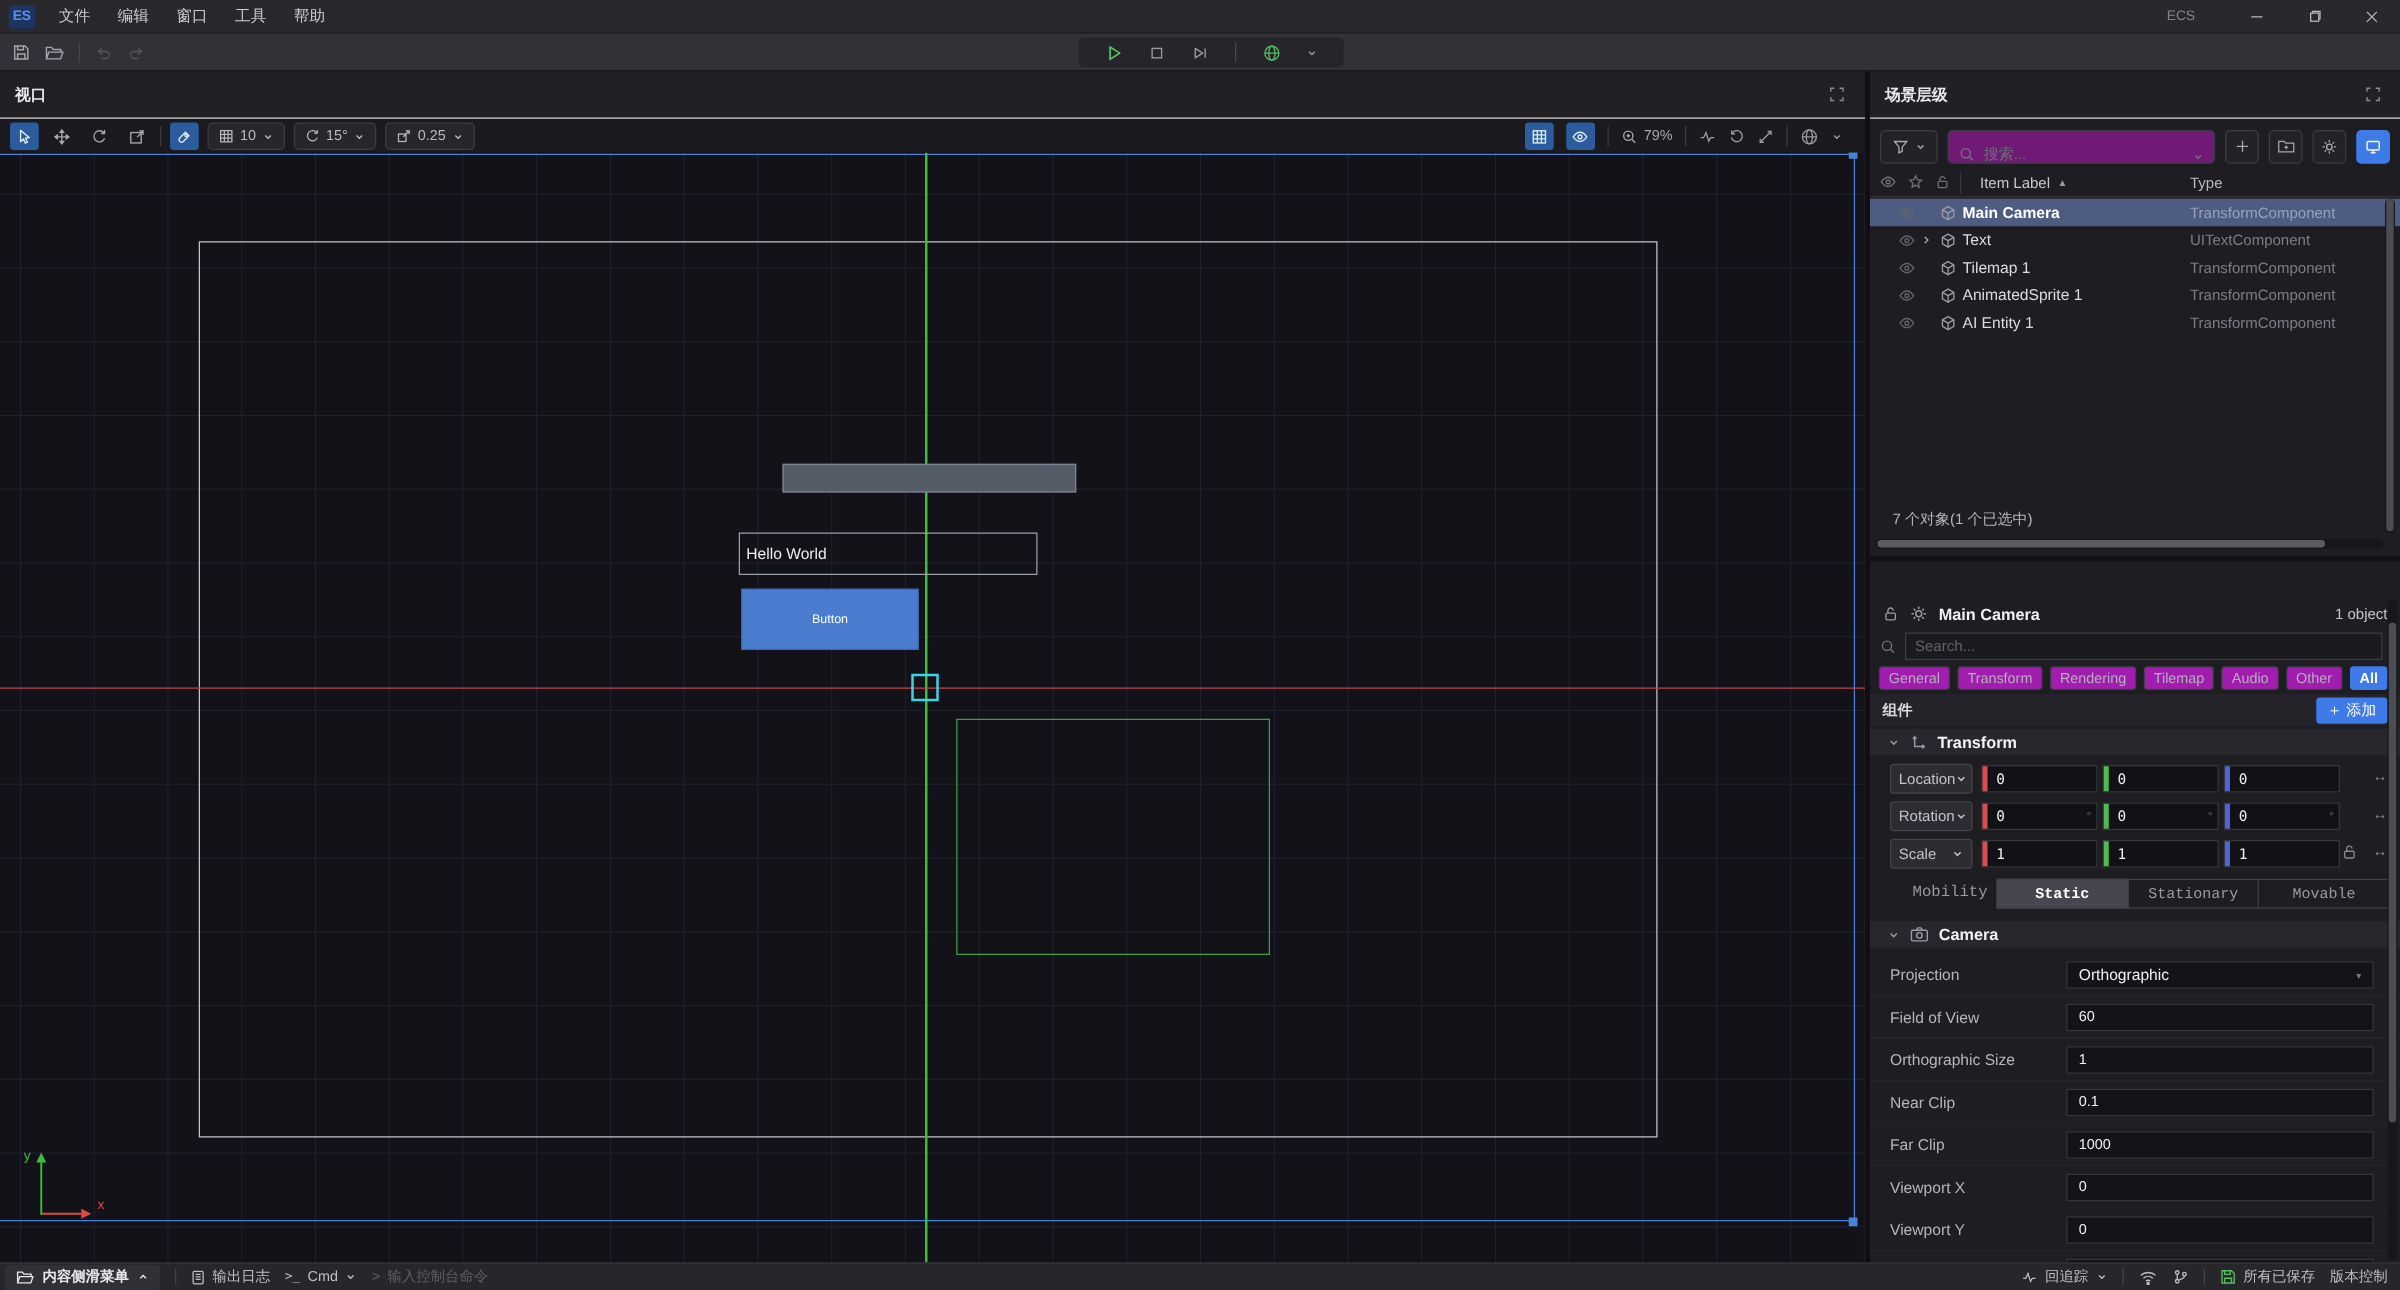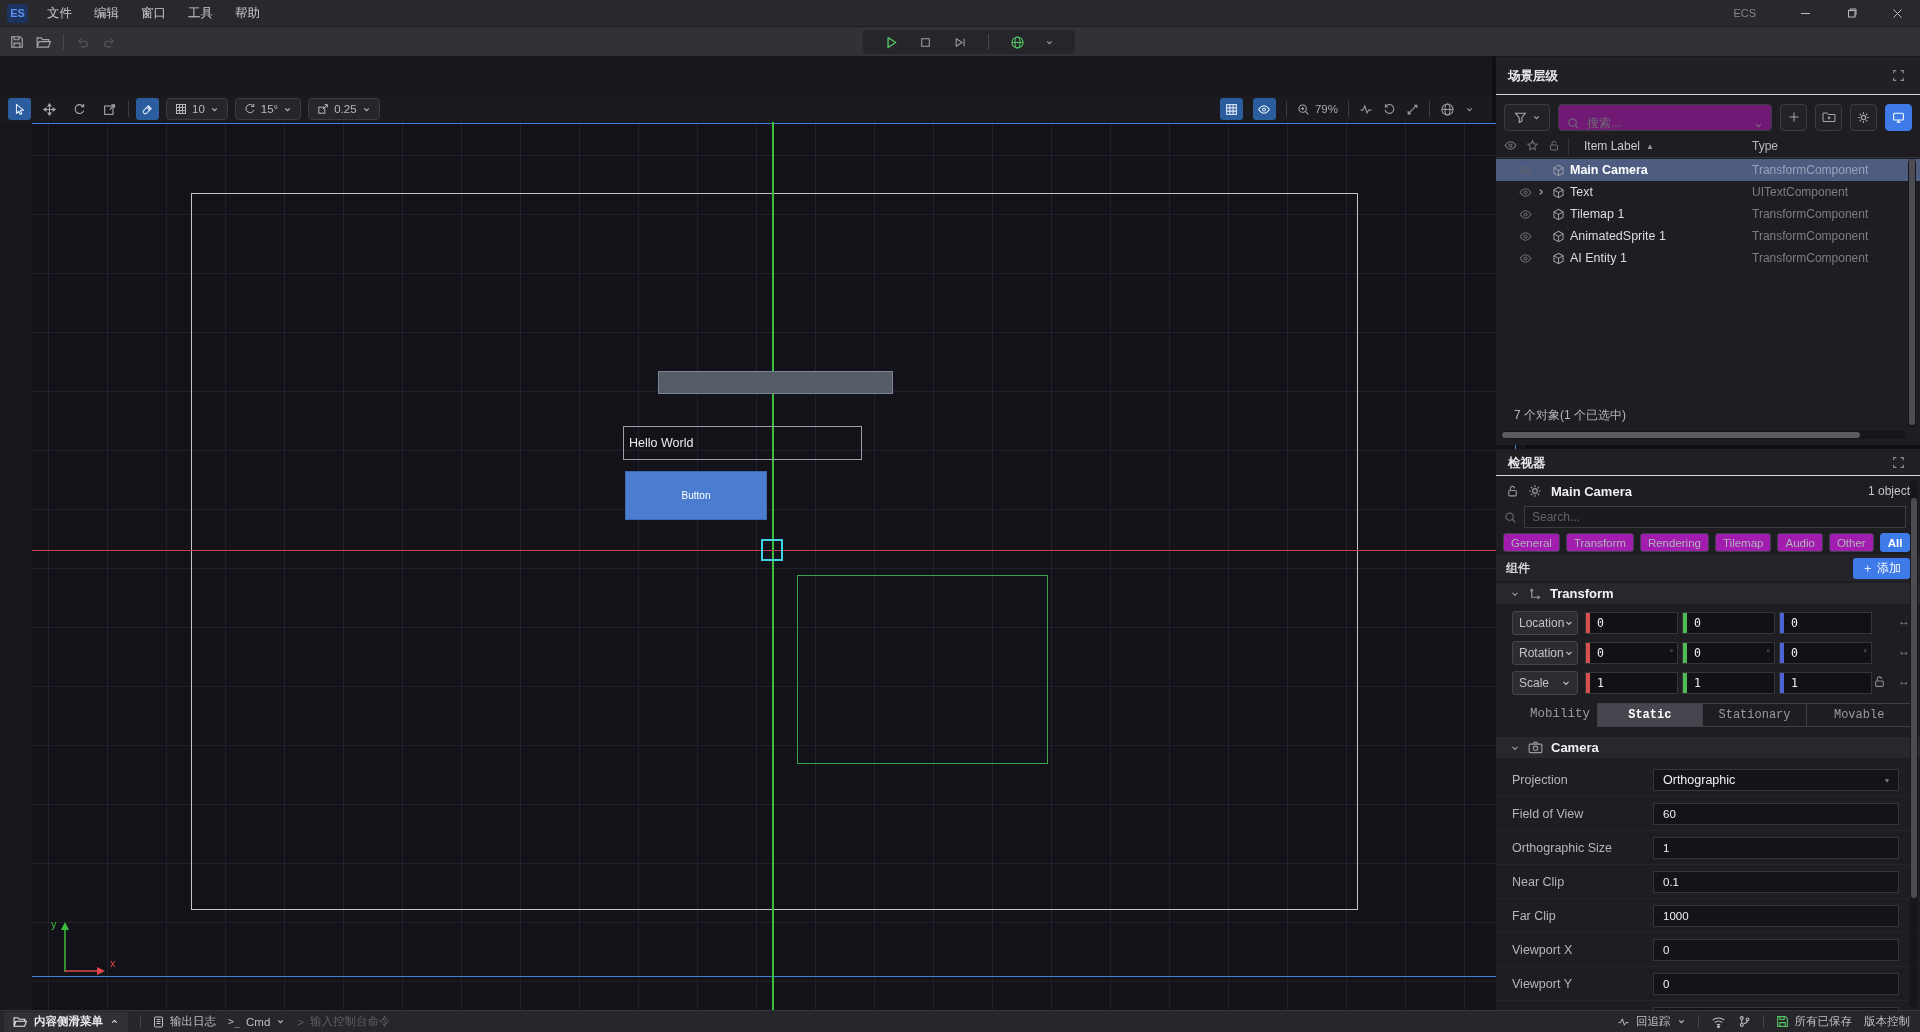--- a/index.html
+++ b/index.html
@@ -47,21 +47,21 @@
   .tool-btn.blue { background:#2a5c9e; color:#dfe9f8; }
   .vp-dd { height:22px; border:1px solid #3c3c44; background:#26262b; border-radius:4px; color:#b8b8c0;
     display:flex; align-items:center; gap:5px; padding:0 8px; font-size:11.5px; }
   .vp-sep { width:1px; height:16px; background:#3c3c44; }
   .zoom-label { display:flex; align-items:center; gap:5px; color:#a8a8b0; font-size:11.5px; }
   .icon-plain { color:#9a9aa2; }
 
   
   .canvas { position:absolute; left:0; top:65px; width:1492px; height:888px; overflow:hidden; background:#121218;
     background-image:linear-gradient(#21212c 1px, transparent 1px), linear-gradient(90deg, #21212c 1px, transparent 1px);
-    background-size:59px 59px; background-position:16px 33px;margin-left:32px; }
+    background-size:59px 59px; background-position:16px 33px; }
   .cv { position:absolute; }
   .scene-rect { left:159px; top:71px; width:1167px; height:717px; border:1px solid #c3c6cc; }
   .cam-rect { left:-2px; top:1px; width:1486px; height:854px; border:1px solid #4583d6; }
   .cam-handle { width:7px; height:7px; background:#4583d6; }
   .axis-v { left:740px; top:0; width:2px; height:888px; background:#3cbd3c; }
   .axis-h { left:0; top:428px; width:1492px; height:1px; background:#c9414e; }
   .gray-bar { left:626px; top:249px; width:235px; height:23px; background:#565c66; border:1px solid #7a8499; }
   .hello-box { left:591px; top:304px; width:239px; height:34px; border:1px solid #9aa0a8;
     display:flex; align-items:center; padding-left:5px; color:#ececf0; font-size:12.5px; }
   .ui-button { left:593px; top:349px; width:142px; height:49px; background:#4a7cd0; border:1px solid #3c6ab8;
@@ -269,20 +269,29 @@
         </span>
       <span class="ic">
         <svg width="9" height="9" viewBox="0 0 10 10" fill="none" stroke="currentColor" stroke-width="1.3">
             <path d="M2.5 3.8 5 6.3l2.5-2.5"></path>
           </svg>
         </span>
     </div>
   </div>
 
   <div class="viewport">
+    <div class="panel-head">
+      <div class="panel-title">视口</div>
+      <span class="ic panel-expand" style="left:1463px">
+        <svg width="13" height="13" viewBox="0 0 12 12" fill="none" stroke="currentColor">
+            <path d="M1.5 4V1.5H4M8 1.5h2.5V4M10.5 8v2.5H8M4 10.5H1.5V8"></path>
+          </svg>
+        </span>
+      <div class="panel-hr"></div>
+    </div>
 
     <div class="vp-toolbar">
       <div class="vp-left">
         <span class="tool-btn blue">
           <svg width="13" height="13" viewBox="0 0 12 12" fill="none" stroke="currentColor" stroke-linejoin="round">
               <path d="M3.2 1.2v8.4l2.1-2 1.4 3 1.5-.7-1.4-2.9 2.9-.4Z"></path>
             </svg>
           </span>
         <span class="tool-btn">
           <svg width="13" height="13" viewBox="0 0 12 12" stroke="currentColor" fill="currentColor">
@@ -621,29 +630,20 @@
     <div class="sh-footer">7 个对象(1 个已选中)</div>
     <div class="sh-hscroll">
         <div class="thumb"></div>
       </div>
     <div class="sh-vscroll">
         <div class="thumb"></div>
       </div>
   </div>
 
   <div class="inspector">
-    <div class="panel-head">
-      <div class="panel-title">检视器</div>
-      <span class="ic panel-expand" style="left:396px">
-        <svg width="13" height="13" viewBox="0 0 12 12" fill="none" stroke="currentColor">
-            <path d="M1.5 4V1.5H4M8 1.5h2.5V4M10.5 8v2.5H8M4 10.5H1.5V8"></path>
-          </svg>
-        </span>
-      <div class="panel-hr"></div>
-    </div>
 
     <div class="ins-obj-row">
       <span class="ic">
         <svg width="13" height="14" viewBox="0 0 12 12" fill="none" stroke="currentColor">
             <rect x="2.5" y="5.5" width="7" height="5" rx="1"></rect>
             <path d="M4 5.5V3.9A2 2 0 0 1 8 3.6"></path>
           </svg>
         </span>
       <span class="ic">
         <svg width="14" height="14" viewBox="0 0 12 12" fill="none" stroke="currentColor">

